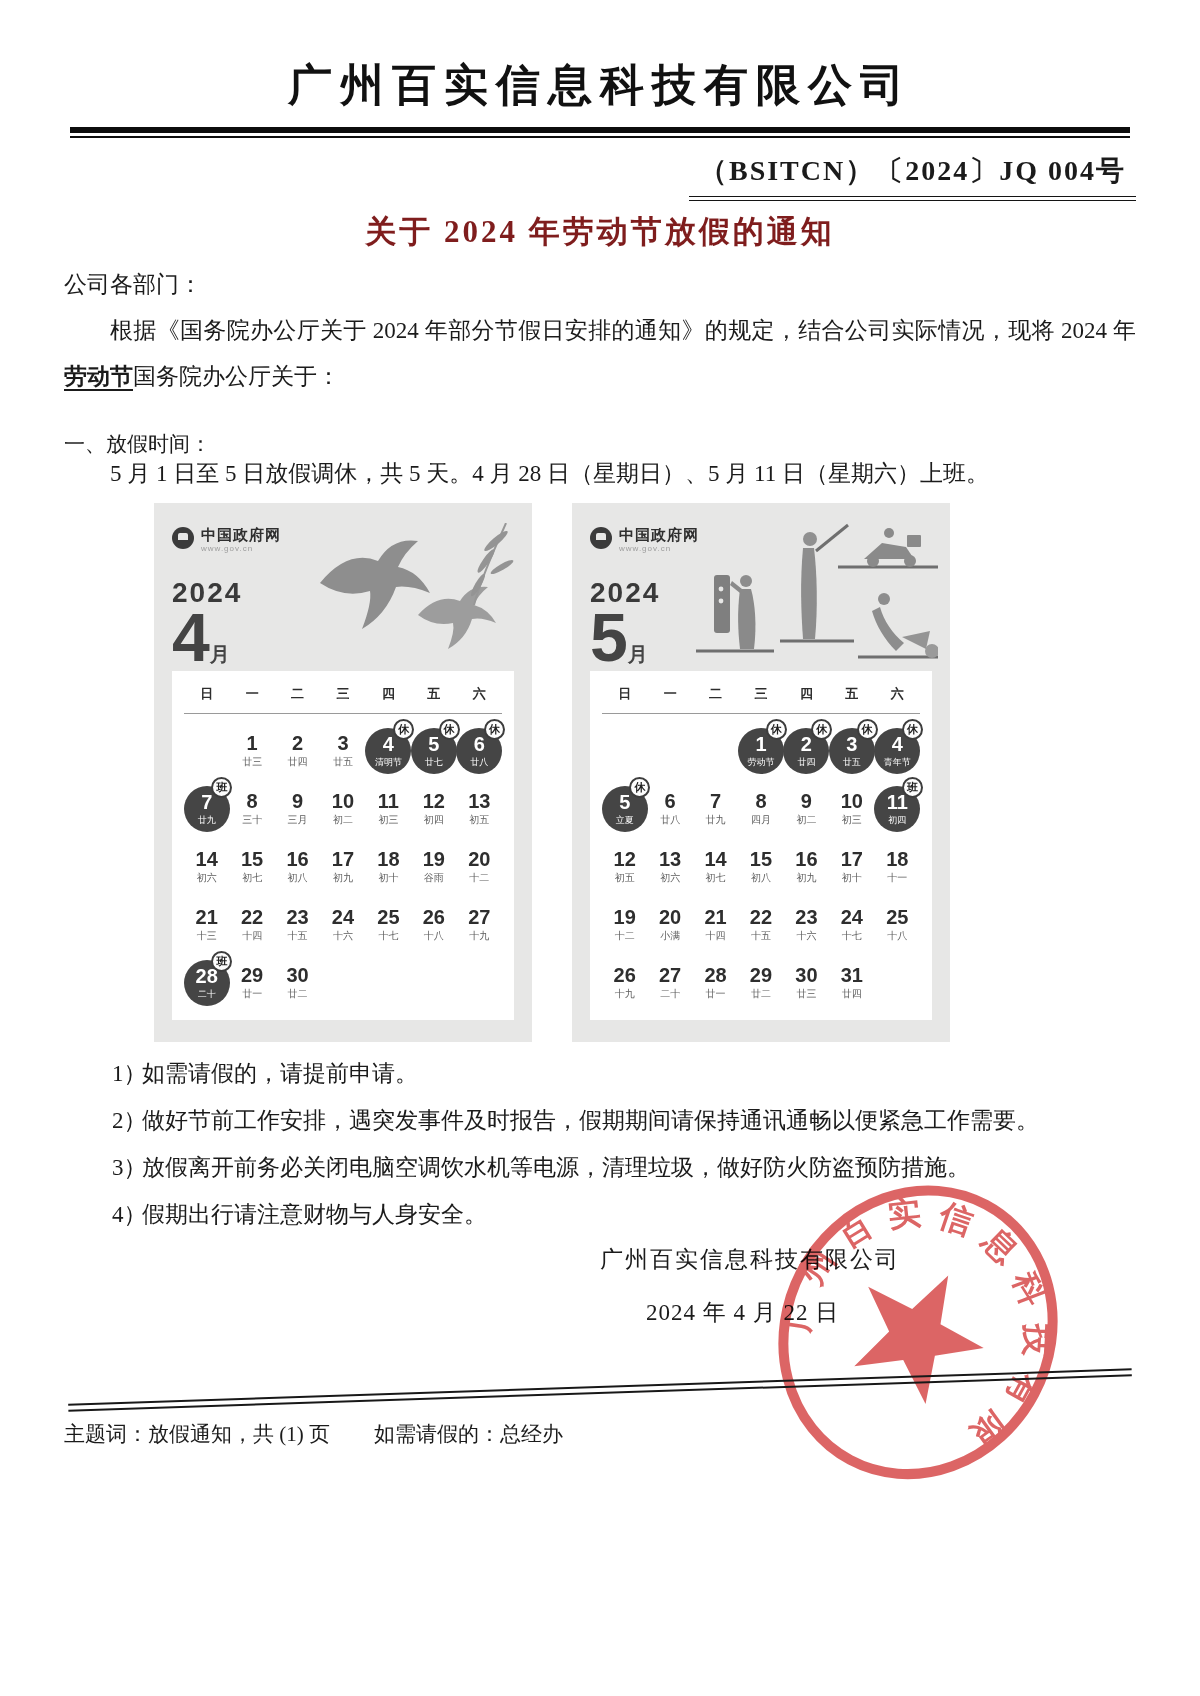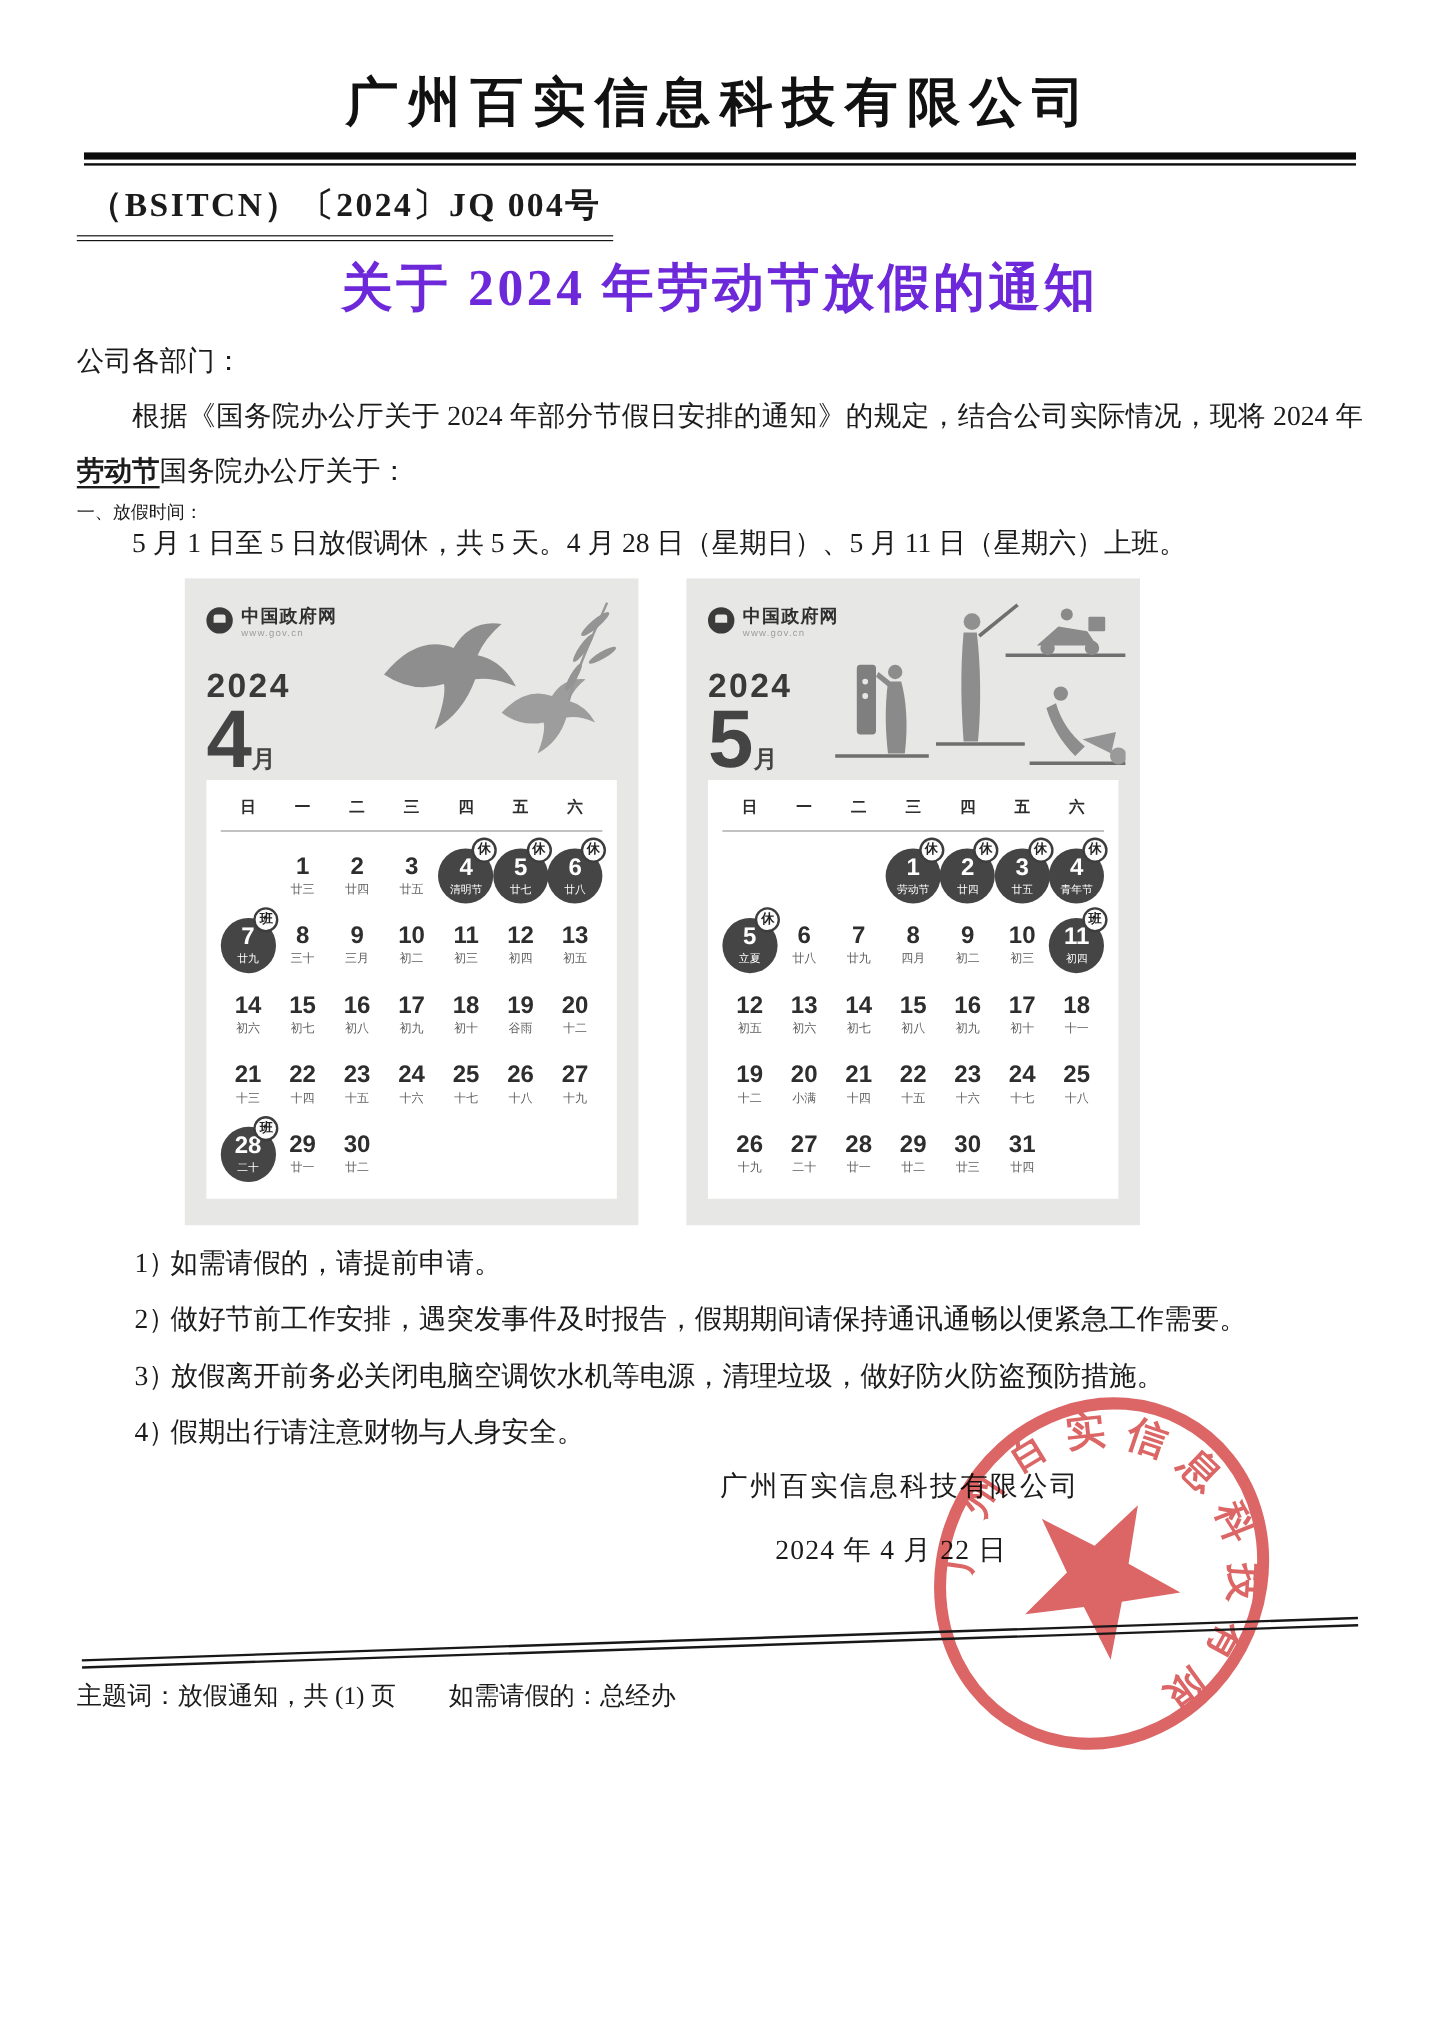--- a/index.html
+++ b/index.html
@@ -2,30 +2,30 @@
 <html><head>
 <meta charset="utf-8">
 <style>
   * { margin:0; padding:0; box-sizing:border-box; }
   body { background:#ffffff; font-family:"Liberation Serif","DejaVu Serif",serif; color:#1b1b1b; }
   .page { position:relative; width:1200px; height:1509px; margin:0 auto; background:#fff; overflow:hidden; padding:56px 64px 16px; }
 
   
   .company-title { text-align:center; font-size:44px; font-weight:700; letter-spacing:8px; color:#111; }
   .header-rule { margin:12px 6px 0; height:11px; border-top:6px solid #0d0d0d; border-bottom:2.5px solid #0d0d0d; }
-  .doc-no { text-align:left; margin-top:14px; font-size:28px; letter-spacing:2px; font-weight:600; }
+  .doc-no { text-align:right; margin-top:14px; font-size:28px; letter-spacing:2px; font-weight:600; }
   .doc-no .docno-inner { position:relative; display:inline-block; padding:0 10px 6px; border-bottom:1.5px solid #141414; }
   .doc-no .docno-inner::after { content:""; position:absolute; left:0; right:0; bottom:-5px; height:1.5px; background:#141414; }
-  .notice-title { text-align:center; margin-top:14px; font-size:43px; font-weight:700; letter-spacing:3px; color:#6d28d9; }
+  .notice-title { text-align:center; margin-top:14px; font-size:31px; font-weight:700; letter-spacing:3px; color:#7f1d1d; }
 
   
   .salutation { margin-top:16px; font-size:23px; }
   .intro { margin-top:8px; font-size:23px; line-height:2.0; text-indent:2em; text-align:justify; }
   .intro .em { font-weight:700; text-decoration:underline; text-underline-offset:5px; }
-  .sec-heading { margin-top:2px; font-size:15px; }
+  .sec-heading { margin-top:30px; font-size:21px; }
   .sec1-body { margin-top:0; font-size:23px; text-indent:2em; }
 
   
   .cal-wrap { display:flex; gap:40px; margin:14px 0 0 90px; width:796px; }
   .cal { width:378px; background:#e7e7e6; padding:20px 18px 22px; font-family:"Liberation Sans","DejaVu Sans",sans-serif; }
   .banner { position:relative; height:138px; }
   .gov-logo { display:flex; align-items:flex-start; gap:7px; padding-top:4px; }
   .gov-emblem { width:22px; height:22px; border-radius:50%; background:#3b3b3b; position:relative; flex:0 0 auto; }
   .gov-emblem::after { content:""; position:absolute; left:6px; top:6px; width:10px; height:7px; background:#e7e7e6; border-radius:2px 2px 0 0; }
   .gov-name { font-size:15px; font-weight:700; color:#2f2f2f; letter-spacing:1px; line-height:1.1; }

